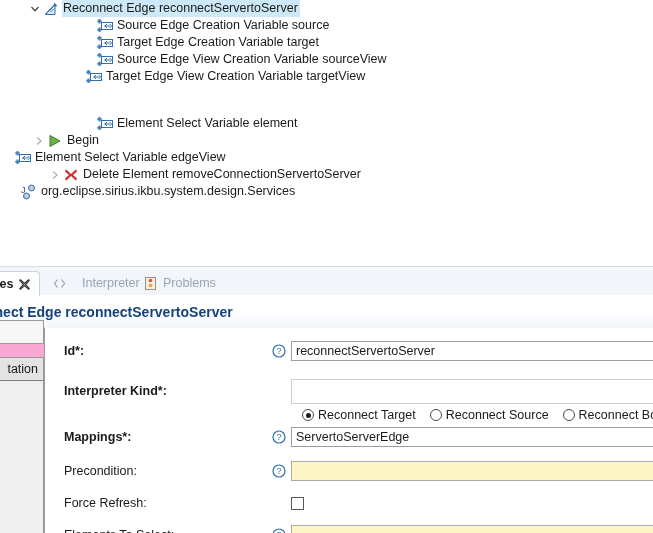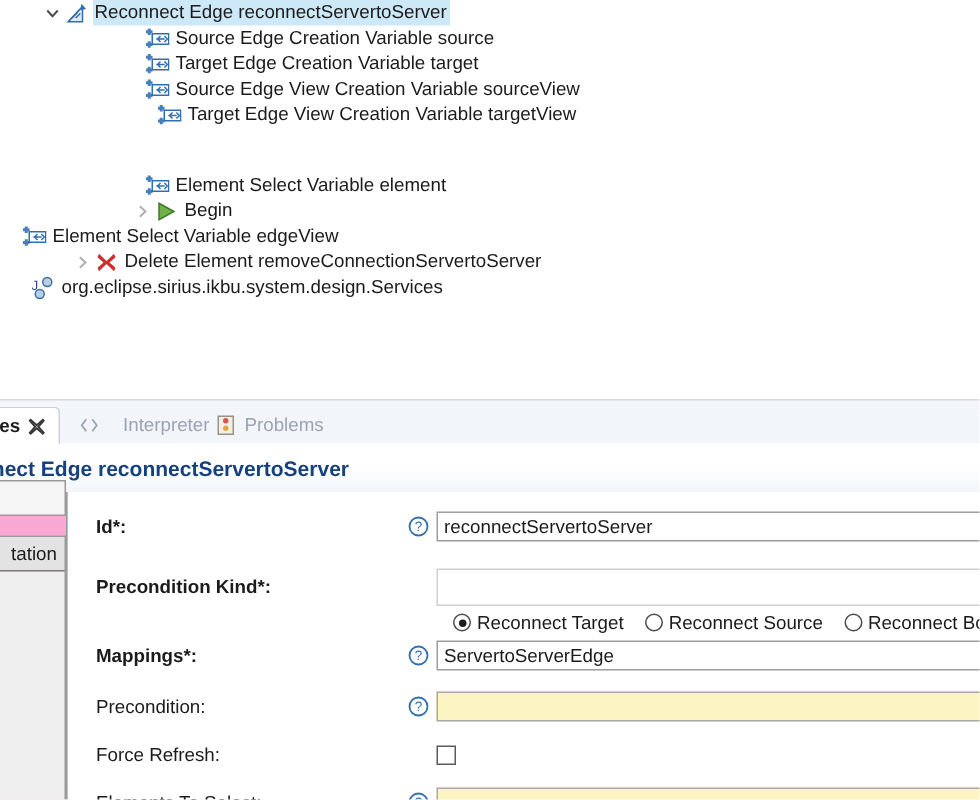--- a/index.html
+++ b/index.html
@@ -368,21 +368,21 @@
           <span class="tree-icon">
             <svg width="16" height="16" viewBox="0 0 16 16">
               <path d="M1.5 1 h2 v1.2 h1.2 v2 h-1.2 v1.2 h-2 v-1.2 h-1.2 v-2 h1.2 z" fill="#4a7fbe"></path>
               <path d="M1.5 9.5 h2 v1.2 h1.2 v2 h-1.2 v1.2 h-2 v-1.2 h-1.2 v-2 h1.2 z" fill="#4a7fbe"></path>
               <rect x="4.5" y="4.5" width="11" height="7" fill="#ffffff" stroke="#2f6fb0" stroke-width="1"></rect>
               <path d="M10 6 l-2 2 l2 2 M7.2 8 h5.6 M12.6 6 l2 2 l-2 2" stroke="#2f6fb0" stroke-width="1" fill="none"></path>
             </svg>
           </span>
           <span class="row-label">Source Edge View Creation Variable sourceView</span>
         </div>
-        <div class="tree-row" style="padding-left: 90px;">
+        <div class="tree-row" style="padding-left: 54px; margin-left: 17px;">
           <span class="twisty"></span>
           <span class="tree-icon">
             <svg width="16" height="16" viewBox="0 0 16 16">
               <path d="M1.5 1 h2 v1.2 h1.2 v2 h-1.2 v1.2 h-2 v-1.2 h-1.2 v-2 h1.2 z" fill="#4a7fbe"></path>
               <path d="M1.5 9.5 h2 v1.2 h1.2 v2 h-1.2 v1.2 h-2 v-1.2 h-1.2 v-2 h1.2 z" fill="#4a7fbe"></path>
               <rect x="4.5" y="4.5" width="11" height="7" fill="#ffffff" stroke="#2f6fb0" stroke-width="1"></rect>
               <path d="M10 6 l-2 2 l2 2 M7.2 8 h5.6 M12.6 6 l2 2 l-2 2" stroke="#2f6fb0" stroke-width="1" fill="none"></path>
             </svg>
           </span>
           <span class="row-label">Target Edge View Creation Variable targetView</span>
@@ -392,21 +392,21 @@
           <span class="tree-icon">
             <svg width="16" height="16" viewBox="0 0 16 16">
               <path d="M1.5 1 h2 v1.2 h1.2 v2 h-1.2 v1.2 h-2 v-1.2 h-1.2 v-2 h1.2 z" fill="#4a7fbe"></path>
               <path d="M1.5 9.5 h2 v1.2 h1.2 v2 h-1.2 v1.2 h-2 v-1.2 h-1.2 v-2 h1.2 z" fill="#4a7fbe"></path>
               <rect x="4.5" y="4.5" width="11" height="7" fill="#ffffff" stroke="#2f6fb0" stroke-width="1"></rect>
               <path d="M10 6 l-2 2 l2 2 M7.2 8 h5.6 M12.6 6 l2 2 l-2 2" stroke="#2f6fb0" stroke-width="1" fill="none"></path>
             </svg>
           </span>
           <span class="row-label">Element Select Variable element</span>
         </div>
-        <div class="tree-row" style="padding-left: 88px;">
+        <div class="tree-row" style="padding-left: 32px;">
           <span class="twisty">
             <svg width="10" height="10" viewBox="0 0 10 10">
               <path d="M3.2 1.5 L7 5 L3.2 8.5" stroke="#b0b0b0" stroke-width="1.3" fill="none"></path>
             </svg>
           </span>
           <span class="tree-icon">
             <svg width="16" height="16" viewBox="0 0 16 16">
               <path d="M3 2.5 L13 8 L3 13.5 Z" fill="#6db34a" stroke="#3f7a2b" stroke-width="1"></path>
             </svg>
           </span>
@@ -509,21 +509,21 @@
             <div class="field-label req">Id*:</div>
             <div class="help-icon">
               <svg width="14" height="14" viewBox="0 0 14 14">
                 <circle cx="7" cy="7" r="6" fill="#ffffff" stroke="#2f6fb0" stroke-width="1.2"></circle>
                 <text x="7" y="10.3" font-size="9" text-anchor="middle" font-family="Liberation Sans, sans-serif" fill="#2f6fb0">?</text>
               </svg>
             </div>
             <div class="text-input">reconnectServertoServer</div>
           </div>
           <div class="field-row" style="top: 52px;">
-            <div class="field-label req">Precondition Kind*:</div>
+            <div class="field-label req">Interpreter Kind*:</div>
             <div class="radio-group">
               <label class="radio-item">
                 <span class="radio-dot on"></span>
                 <span>Reconnect Target</span>
               </label>
               <label class="radio-item">
                 <span class="radio-dot"></span>
                 <span>Reconnect Source</span>
               </label>
               <label class="radio-item">

